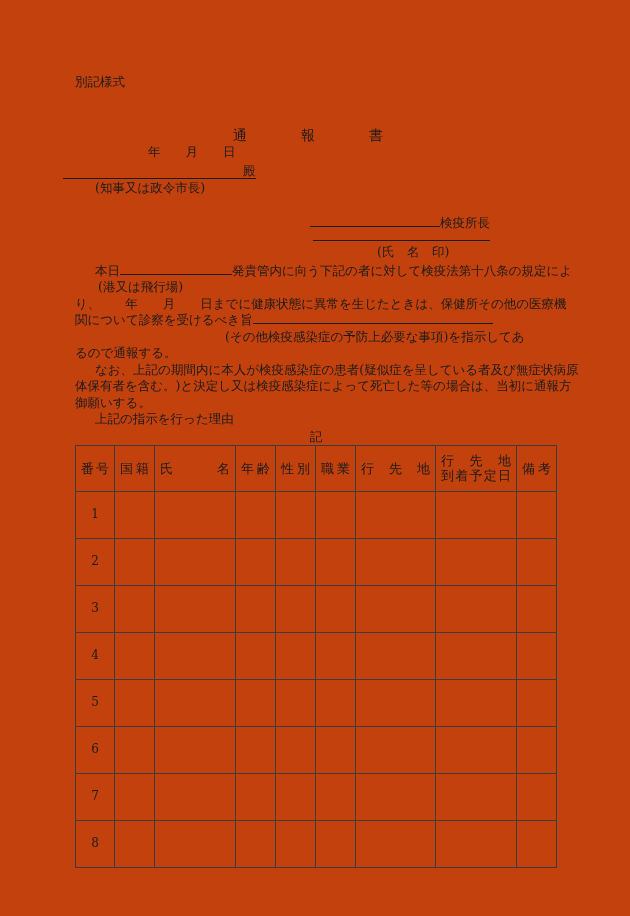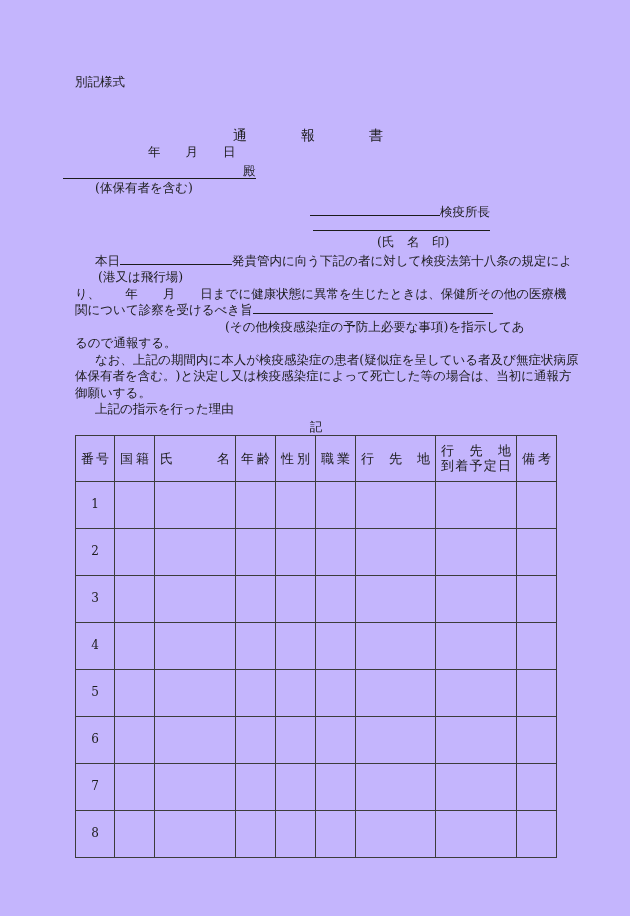--- a/index.html
+++ b/index.html
@@ -3,21 +3,21 @@
 <meta charset="utf-8">
 <style>
   html, body {
     margin: 0; padding: 0; background: #ffffff;
   }
   .page {
     position: relative;
     width: 630px; height: 916px;
     box-sizing: border-box;
     padding: 74px 0 0 75px;
-    background: #c4b5fd;
+    background: #c2410c;
     color: #1c1c1c;
     font-family: "DejaVu Serif", "Liberation Serif", serif;
     font-size: 12.5px;
     line-height: 16.5px;
     overflow: hidden;
   }
 
   .form-label { margin-bottom: 36px; }
 
   .title {
@@ -29,21 +29,21 @@
   }
   .date-line { margin-left: 73px; line-height: 15px; margin-top: 1px; }
 
   .addr-line { margin-left: -12px; margin-top: 4px; line-height: 15px; }
   .u { border-bottom: 1px solid #1c1c1c; }
   .gap { display: inline-block; }
   .gap-addr { width: 180px; }
 
   .addr-note { margin-left: 20px; margin-top: 2px; line-height: 15px; }
 
-  .chief-line { margin-left: 235px; margin-top: 10px; line-height: 15px; font-family: Liberation Serif, serif; }
+  .chief-line { margin-left: 235px; margin-top: 20px; line-height: 15px; }
   .blank {
     display: inline-block;
     border-bottom: 1px solid #1c1c1c;
     vertical-align: baseline;
   }
   .chief-blank { width: 130px; }
   .sign-line {
     margin-left: 238px; margin-top: 10px;
     width: 177px; height: 0;
     border-bottom: 1px solid #1c1c1c;
@@ -83,21 +83,21 @@
 <div class="page">
 
   <div class="form-label">別記様式</div>
 
   <div class="title">通報書</div>
 
   <div class="date-line">年　　月　　日</div>
 
   <div class="addr-line"><span class="u"><span class="gap gap-addr"></span><span>殿</span></span></div>
 
-  <div class="addr-note">(体保有者を含む)</div>
+  <div class="addr-note">(知事又は政令市長)</div>
 
   <div class="chief-line"><span class="blank chief-blank"></span><span>検疫所長</span></div>
 
   <div class="sign-line"></div>
 
   <div class="seal-note">(氏　名　印)</div>
 
   <div class="bodyblock">
     <div class="indent"><span>本日</span><span class="blank blank1"></span><span>発貴管内に向う下記の者に対して検疫法第十八条の規定によ</span></div>
     <div class="port-note">(港又は飛行場)</div>

